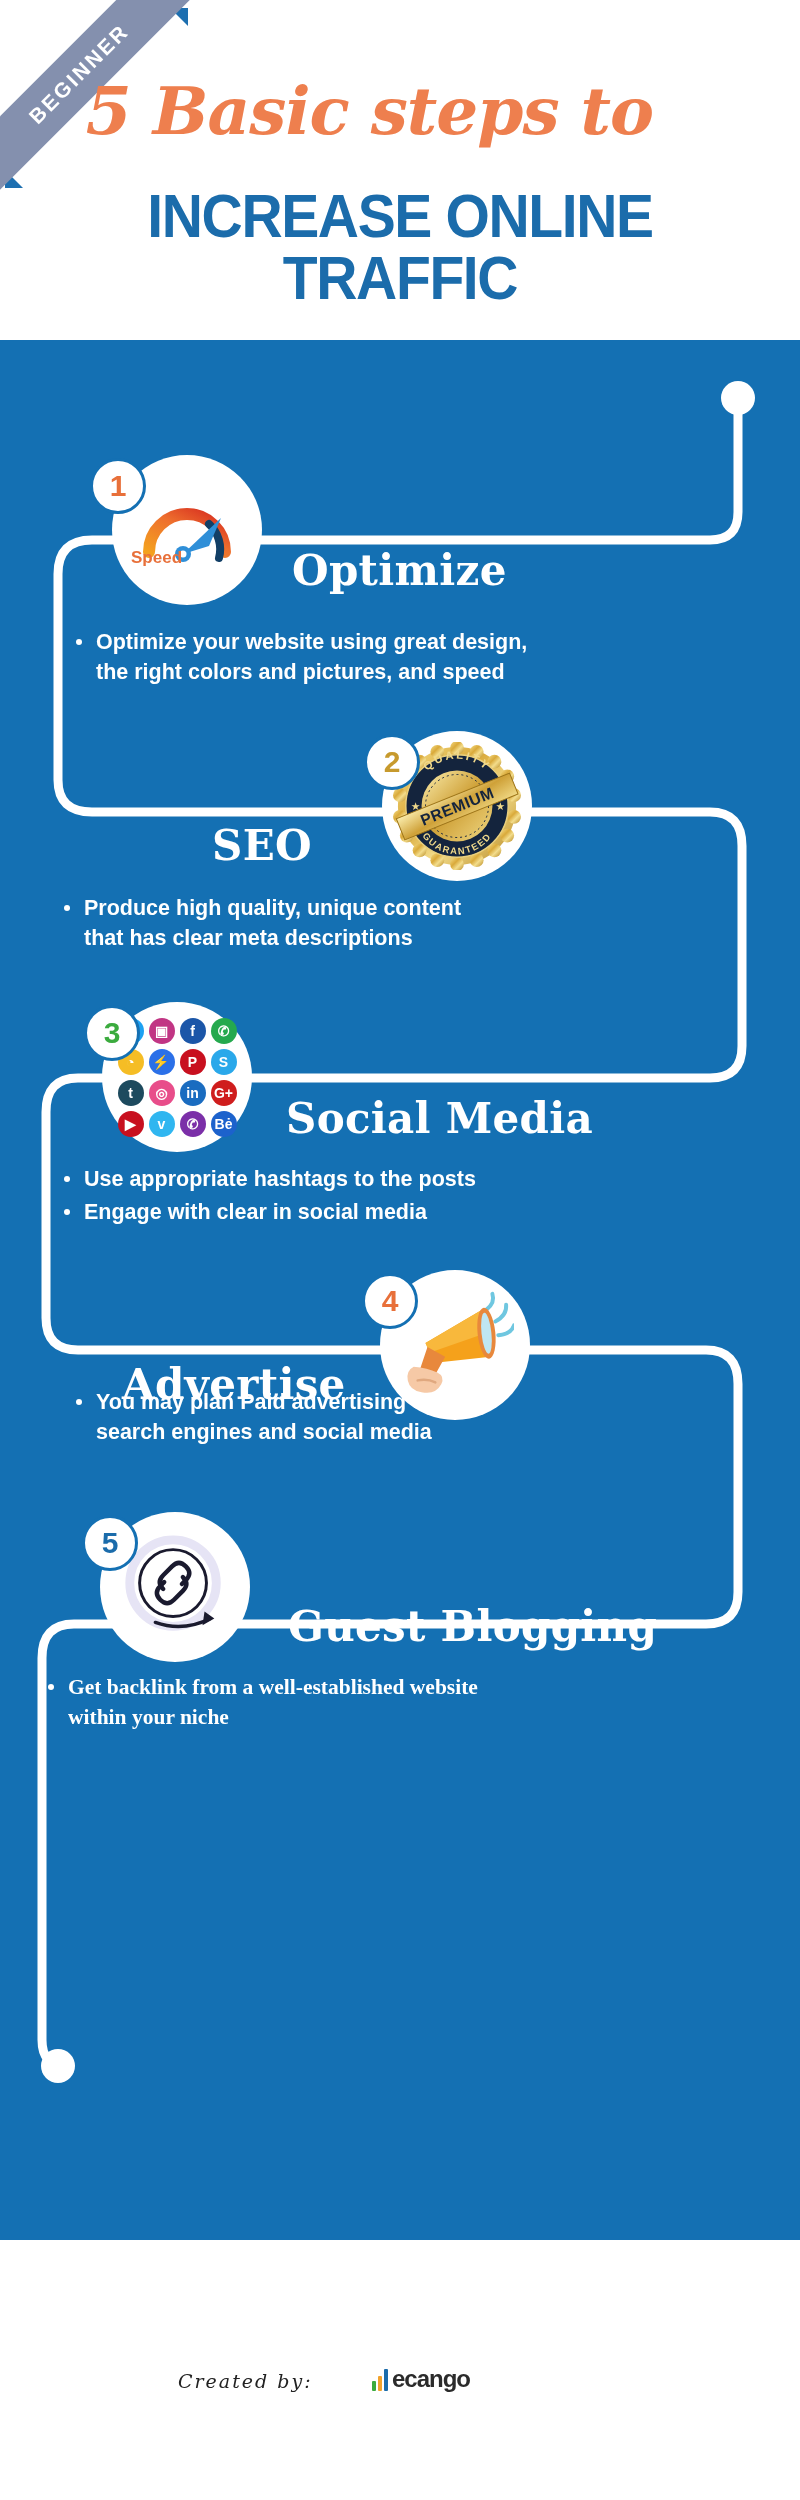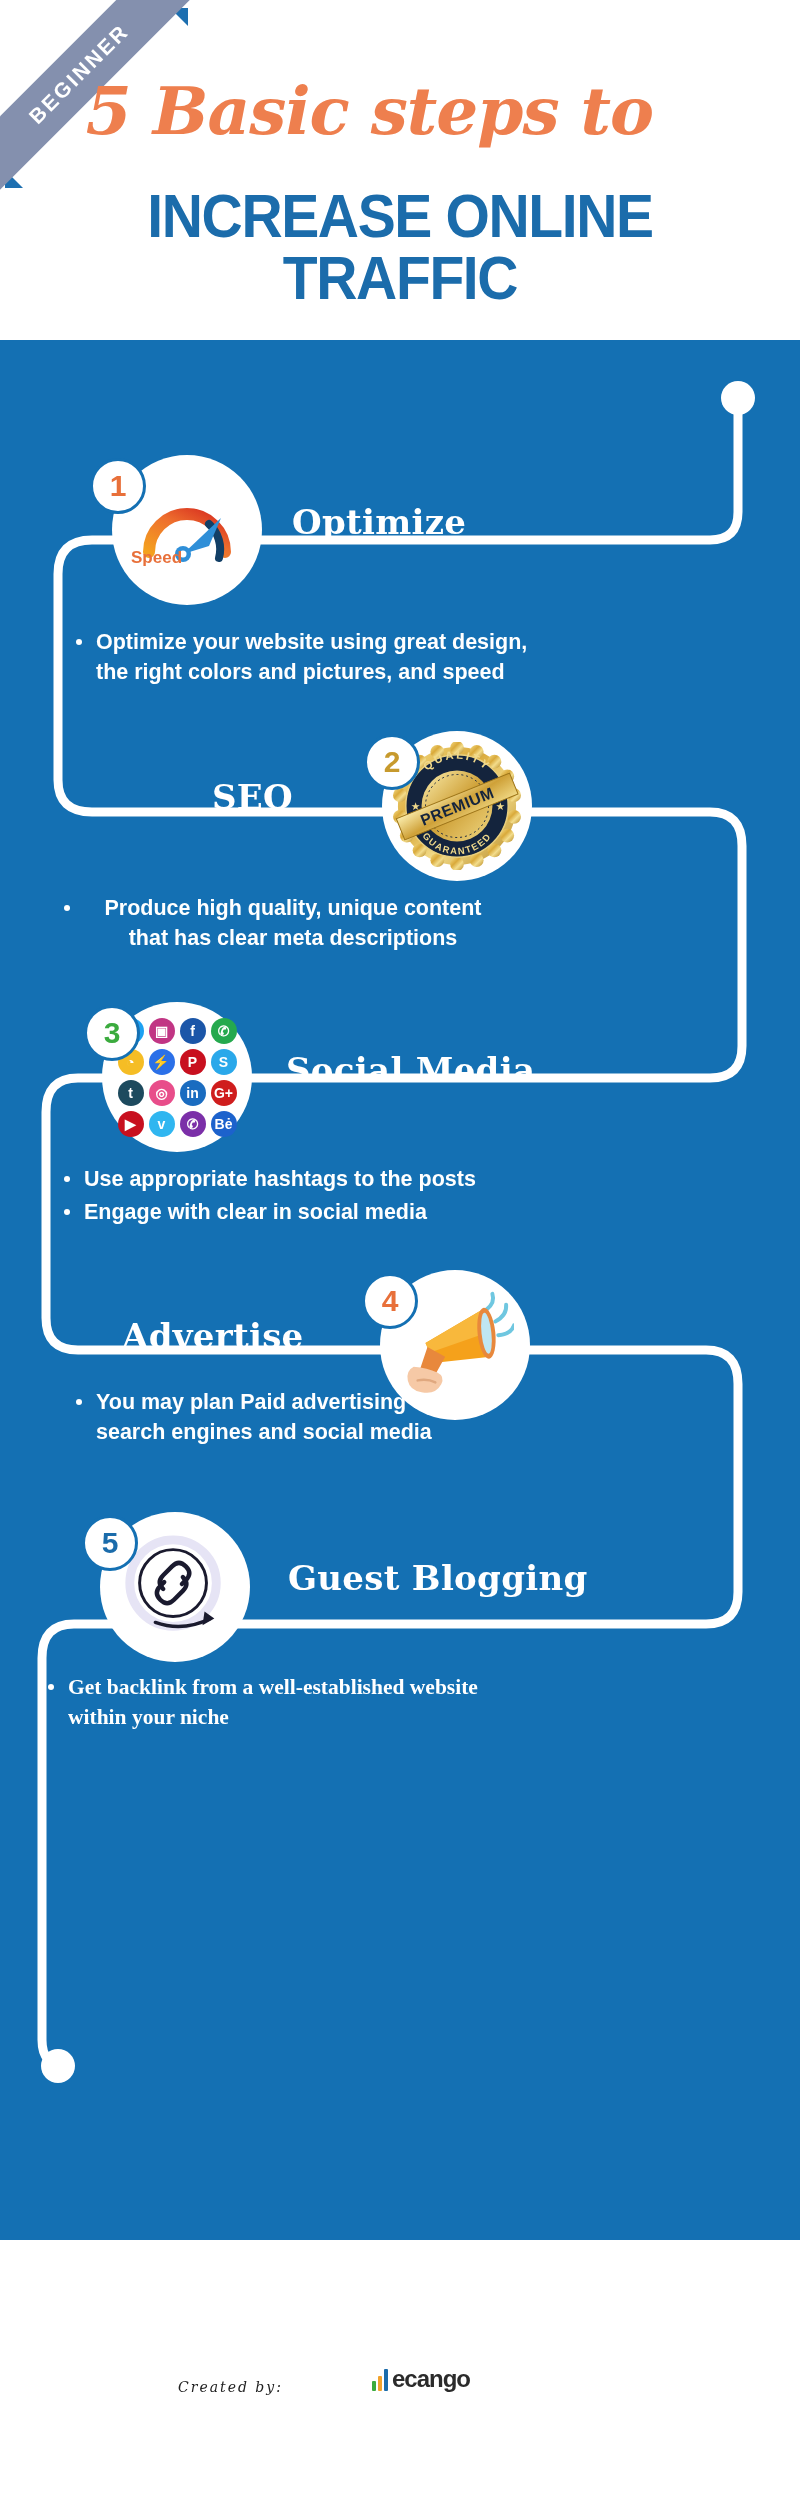--- a/index.html
+++ b/index.html
@@ -107,24 +107,25 @@
     display: flex; align-items: center; justify-content: center;
     font-family: "Liberation Sans", sans-serif;
     font-weight: bold;
     font-size: 30px;
     z-index: 5;
   }
   .step-title {
     position: absolute;
     font-family: "DejaVu Serif", serif;
     font-weight: bold;
-    font-size: 34px;
+    font-size: 42px;
     color: #ffffff;
     letter-spacing: 0.3px;
     white-space: nowrap;
+    margin-top: 44px;
   }
   .bullets {
     position: absolute;
     color: #ffffff;
     font-family: "Liberation Sans", sans-serif;
     font-weight: bold;
     font-size: 21.5px;
     line-height: 1.38;
   }
   .bullets li {
@@ -168,24 +169,24 @@
     line-height: 1;
   }
 
   
   .footer {
     position: absolute; left: 0; top: 2240px;
     width: 800px; height: 260px;
     background: #ffffff;
   }
   .created-by {
-    position: absolute; left: 178px; top: 139px;
+    position: absolute; left: 178px; top: 130px;
     font-family: "DejaVu Serif", serif;
     font-style: italic;
-    font-size: 14px;
+    font-size: 19px;
     color: #222222;
     letter-spacing: 2px;
   }
   .brand-wrap {
     position: absolute; left: 372px; top: 128px;
     display: flex; align-items: flex-end; gap: 4px;
   }
   .brand-bars { display: flex; align-items: flex-end; gap: 2px; height: 22px; }
   .bb { width: 4px; border-radius: 1px; }
   .brand-name {
@@ -325,21 +326,21 @@
             <g transform="rotate(-22)">
               <rect x="-62" y="-11" width="124" height="23" fill="url(#goldb)" stroke="#9d7418" stroke-width="1"></rect>
               <text x="0" y="6" text-anchor="middle" font-family="'Liberation Sans',sans-serif" font-size="16" font-weight="bold" fill="#14243d" letter-spacing="0.5">PREMIUM</text>
             </g>
           </g>
         </g>
       </svg>
     </div>
     <div class="num-badge" style="left:364px; top:394px; color:#c79a2d;">2</div>
     <div class="step-title" style="left:212px; top:437px;">SEO</div>
-    <ul class="bullets" style="left:62px; top:554px; width:440px;text-align:center;">
+    <ul class="bullets" style="left:62px; top:554px; width:440px;">
       <li>Produce high quality, unique content that has clear meta descriptions</li>
     </ul>
   </div>
 
   <div class="step">
     <div class="icon-circle" style="left:102px; top:662px;">
       <div class="social-grid">
           <div class="s-ico" style="background: rgb(29, 161, 242);">ᴠ</div>
           <div class="s-ico" style="background: rgb(193, 53, 132);">▣</div>
           <div class="s-ico" style="background: rgb(27, 86, 168);">f</div>

